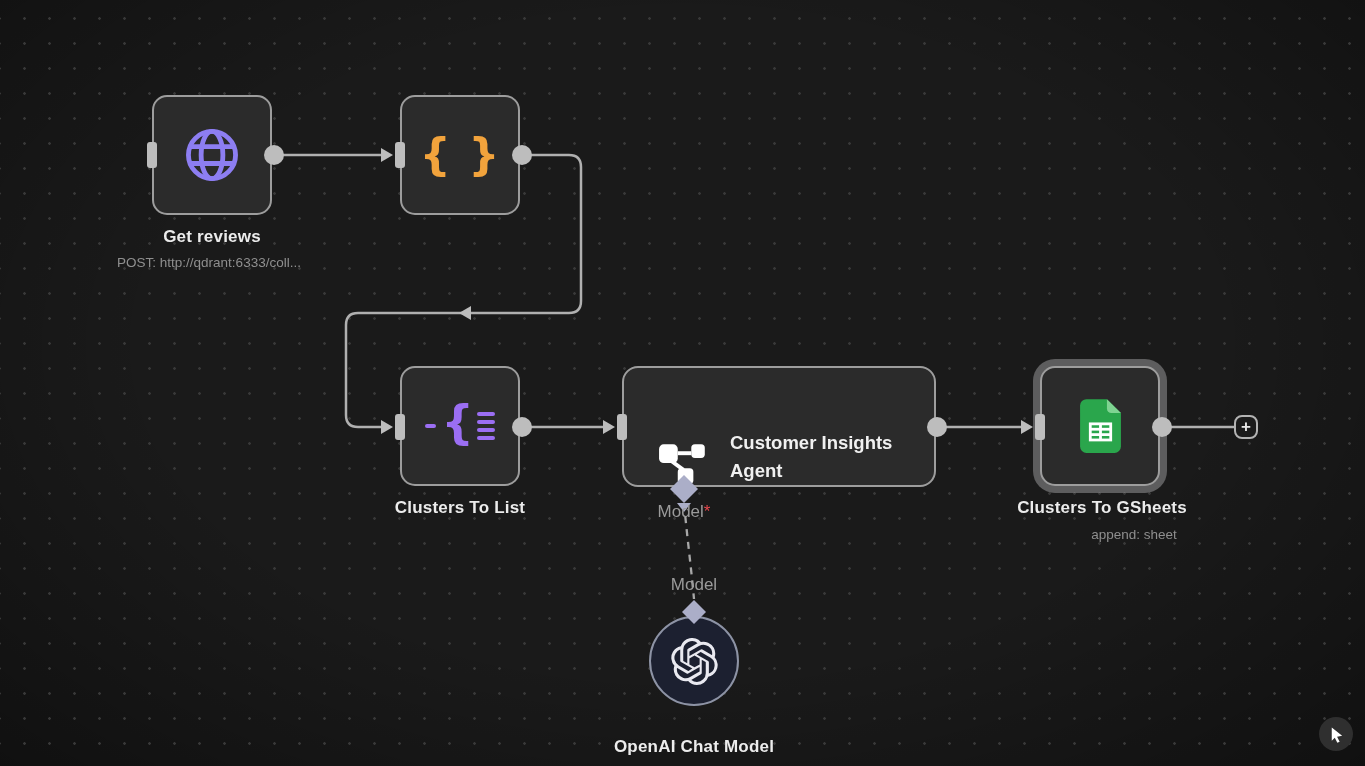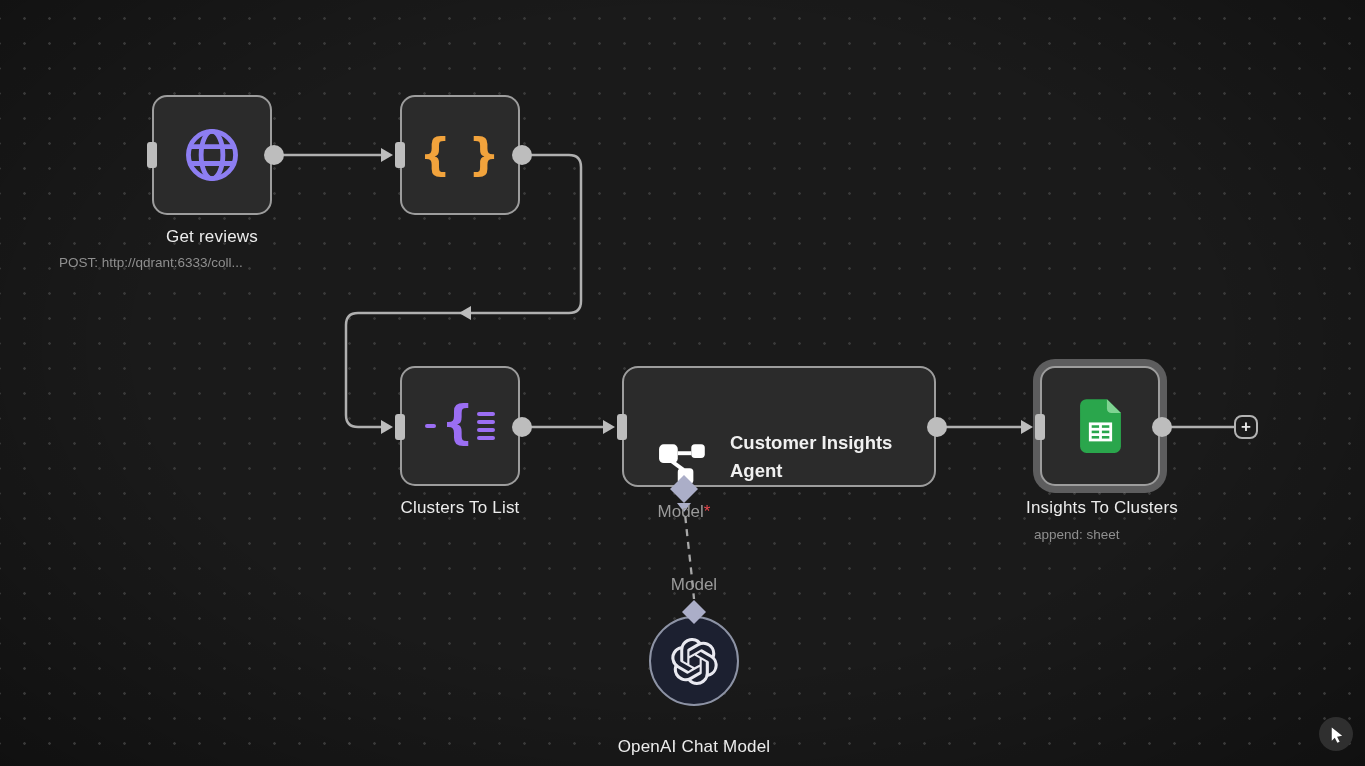--- a/index.html
+++ b/index.html
@@ -18,22 +18,22 @@
     position:absolute;box-sizing:border-box;
     width:120px;height:120px;
     background:#2b2b2b;border:2.5px solid #9d9d9d;border-radius:15px;
     display:flex;align-items:center;justify-content:center;
     z-index:2;
   }
   .node.selected{box-shadow:0 0 0 7px rgba(150,150,152,0.55);}
   .node.round{border-radius:50%;background:#1c2030;border-color:#8d93a5;}
   .node.wide{width:314px;height:121px;justify-content:flex-start;padding-left:34px;border-radius:16px;}
   .wires{position:absolute;left:0;top:0;z-index:3;pointer-events:none;}
-  .nlabel{position:absolute;z-index:4;text-align:center;color:#ececec;font-size:17px;font-weight:400;letter-spacing:.2px;white-space:nowrap;}
-  .nsub{position:absolute;z-index:4;text-align:left;color:#8f8f8f;font-size:13.5px;font-weight:400;white-space:nowrap;}
+  .nlabel{position:absolute;z-index:4;text-align:center;color:#ececec;font-size:17px;font-weight:700;letter-spacing:.2px;white-space:nowrap;}
+  .nsub{position:absolute;z-index:4;text-align:center;color:#8f8f8f;font-size:13.5px;font-weight:400;white-space:nowrap;}
   .portlabel{position:absolute;z-index:4;text-align:center;color:#9a9a9a;font-size:17px;white-space:nowrap;}
   .star{color:#e5484d;}
   .brace-glyph{font-size:44px;font-weight:700;color:#f2a33c;line-height:1;letter-spacing:1px;font-family:"DejaVu Sans",sans-serif;}
   .split-icon{display:flex;align-items:center;gap:3px;}
   .split-dash{width:11px;height:4.5px;border-radius:3px;background:#9b6ef3;margin-right:2px;}
   .split-brace{font-size:46px;font-weight:600;color:#9b6ef3;line-height:.9;margin-top:-6px;font-family:"DejaVu Sans",sans-serif;}
   .split-bars{display:flex;flex-direction:column;gap:3.5px;}
   .split-bars i{display:block;width:18px;height:4.5px;border-radius:3px;background:#9b6ef3;}
   .agent-title{color:#f0f0f0;font-size:18.5px;font-weight:600;line-height:28px;width:195px;margin-left:20px;}
   .plus-btn{
@@ -148,21 +148,21 @@
 
   <div class="nlabel" style="left:360px;top:498px;width:200px;">Clusters To List</div>
 
   <div class="portlabel" style="left:634px;top:502px;width:100px;">
     <span>Model</span><span class="star">*</span>
   </div>
   <div class="portlabel" style="left:644px;top:575px;width:100px;">Model</div>
 
   <div class="nlabel" style="left:594px;top:717px;width:200px;margin-top:20px;">OpenAI Chat Model</div>
 
-  <div class="nlabel" style="left:1002px;top:498px;width:200px;">Insights To Clusters</div>
+  <div class="nlabel" style="left:1002px;top:498px;width:200px;">Clusters To GSheets</div>
   <div class="nsub" style="left:1034px;top:527px;width:200px;">append: sheet</div>
 
   <div class="plus-btn">+</div>
 
   <div class="pointer-btn">
     <svg width="19" height="19" viewBox="0 0 32 32">
       <path d="M8 4 L25.5 18.2 L17 19.6 L21.3 28.2 L17.4 30.1 L13.1 21.5 L8 26.4 Z" fill="#ffffff"></path>
     </svg>
   </div>
 

